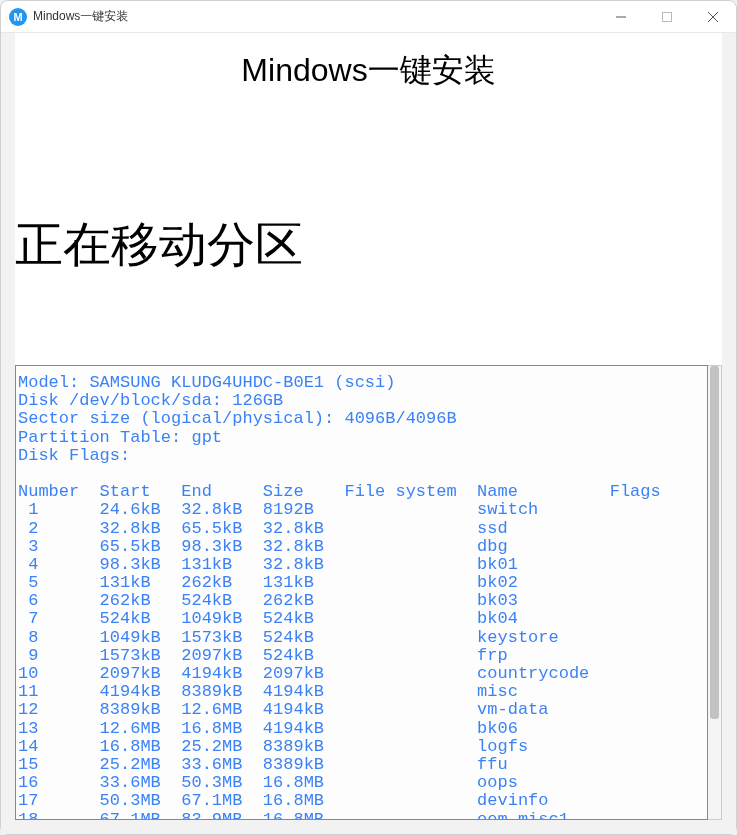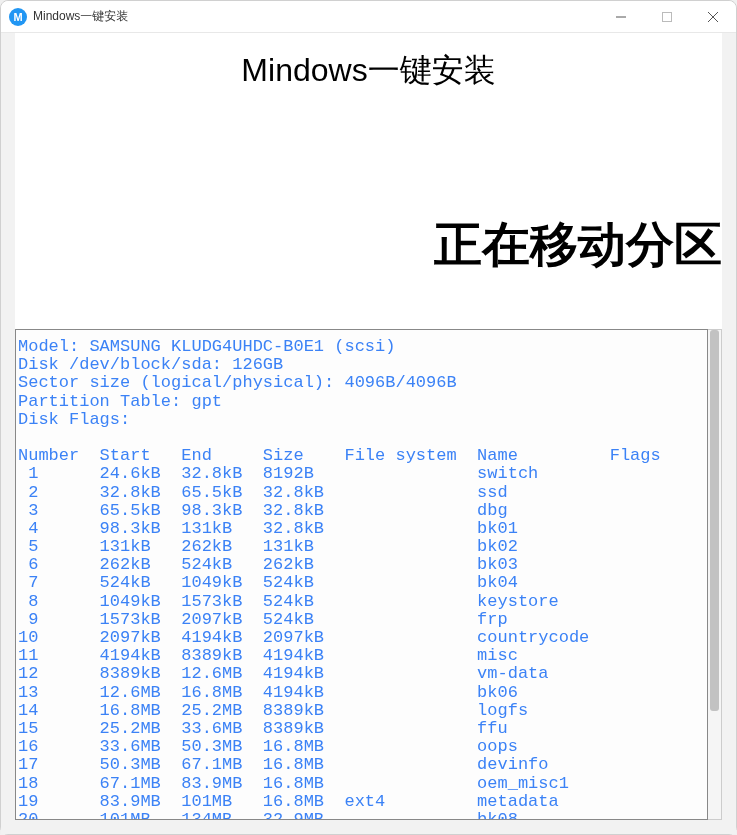--- a/index.html
+++ b/index.html
@@ -76,26 +76,26 @@
       overflow:hidden;
     }
     .header-title {
       text-align: center;
       font-size: 32px;
       font-weight: 400;
       color: #000;
       margin-top: 16px;
     }
     .status-text {
-      text-align: right;
+      text-align: left;
       font-size: 48px;
-      font-weight: 700;
+      font-weight: 400;
       color: #000;
       margin-top: 120px;
-      margin-bottom: 52px;
+      margin-bottom: 88px;
     }
     .log-wrap {
       flex: 1;
       display:flex;
       overflow:hidden;
     }
     .log-area {
       flex: 1;
       border: 1px solid #888;
       background: #fdfdfd;

